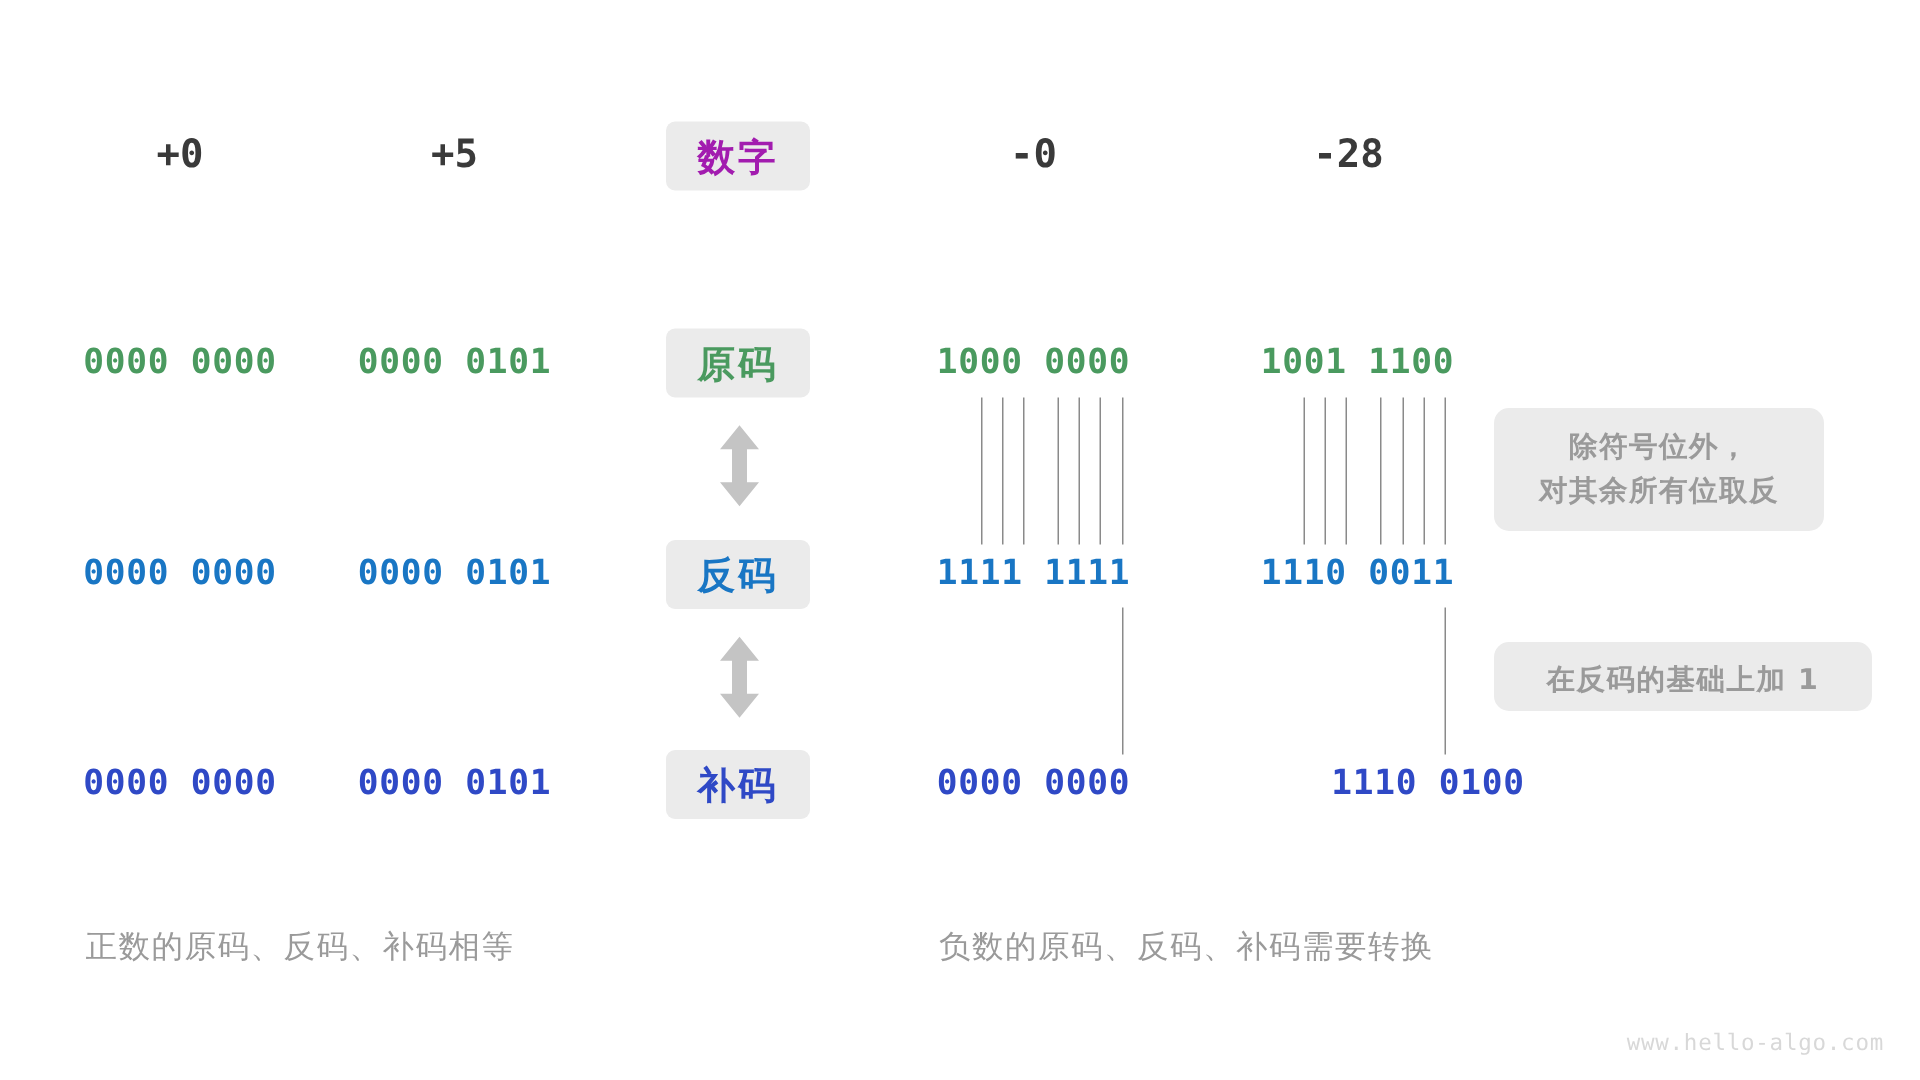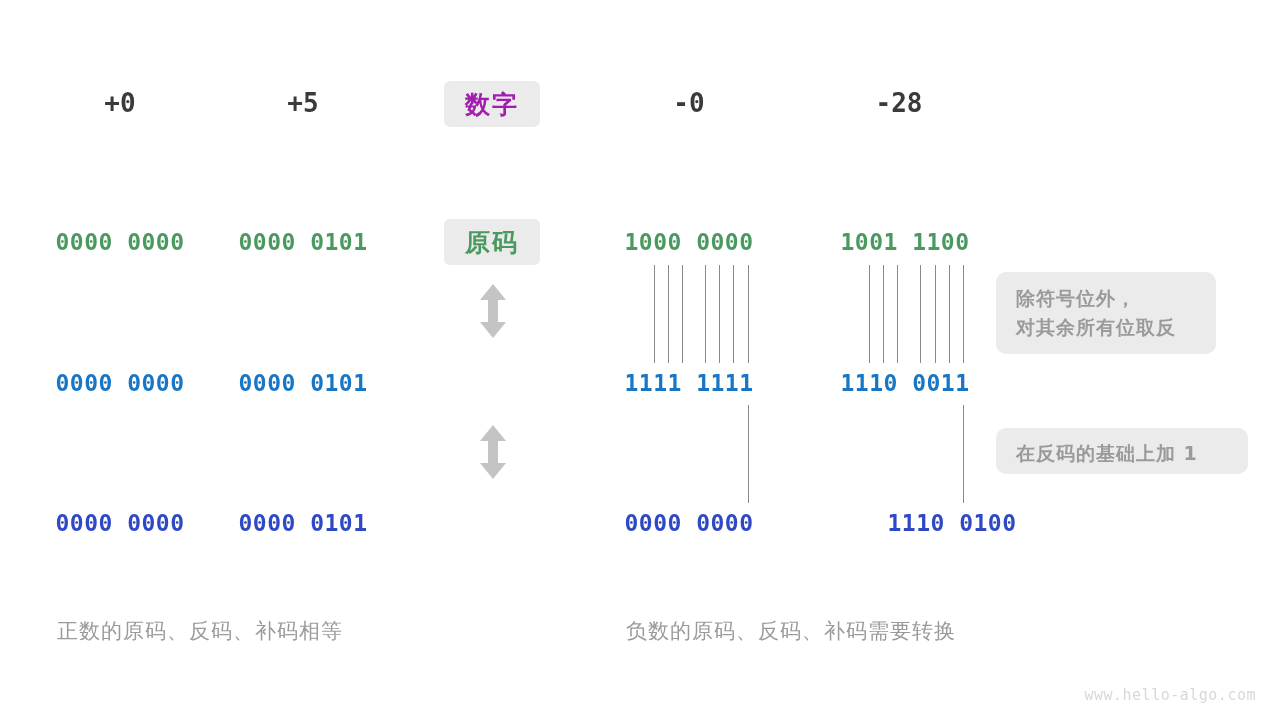--- a/index.html
+++ b/index.html
@@ -80,20 +80,21 @@
     font-family: "DejaVu Sans", sans-serif;
     font-size: 19px;
     font-weight: bold;
     line-height: 1.55;
     display: flex;
     flex-direction: column;
     justify-content: center;
     padding: 10px 20px;
     letter-spacing: 1px;
     transform: translateY(-50%);
+    align-items: center;
   }
 
   
   .caption {
     position: absolute;
     color: #9a9a9a;
     font-family: "DejaVu Sans", sans-serif;
     font-size: 21px;
     font-weight: normal;
     letter-spacing: 1px;
@@ -148,29 +149,31 @@
   <div class="badge b-green" style="left:492px; top:242px; width:96px; height:46px;">原码</div>
 
   <div class="cell bits c-green" style="left:689px; top:242px;">1000 0000</div>
 
   <div class="cell bits c-green" style="left:905px; top:242px;">1001 1100</div>
 
   <div class="cell bits c-blue" style="left:120px; top:383px;">0000 0000</div>
 
   <div class="cell bits c-blue" style="left:303px; top:383px;">0000 0101</div>
 
+  <div class="badge b-blue" style="left:492px; top:383px; width:96px; height:46px;">反码</div>
 
   <div class="cell bits c-blue" style="left:689px; top:383px;">1111 1111</div>
 
   <div class="cell bits c-blue" style="left:905px; top:383px;">1110 0011</div>
 
   <div class="cell bits c-indigo" style="left:120px; top:523px;">0000 0000</div>
 
   <div class="cell bits c-indigo" style="left:303px; top:523px;">0000 0101</div>
 
+  <div class="badge b-indigo" style="left:492px; top:523px; width:96px; height:46px;">补码</div>
 
   <div class="cell bits c-indigo" style="left:689px; top:523px;">0000 0000</div>
 
   <div class="cell bits c-indigo" style="left:952px; top:523px;">1110 0100</div>
 
   <div class="conn" style="left:654px;  top:265px; height:98px;"></div>
   <div class="conn" style="left:668px;  top:265px; height:98px;"></div>
   <div class="conn" style="left:682px;  top:265px; height:98px;"></div>
   <div class="conn" style="left:705px;  top:265px; height:98px;"></div>
   <div class="conn" style="left:719px;  top:265px; height:98px;"></div>

